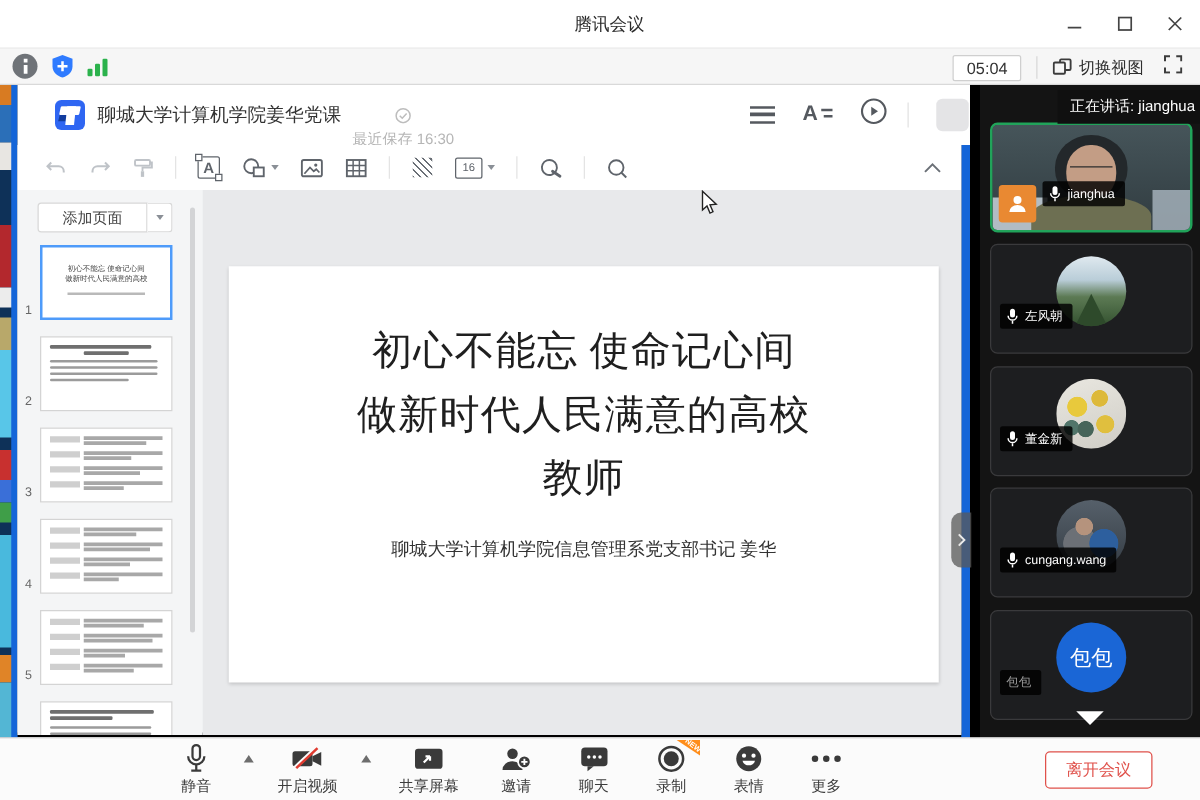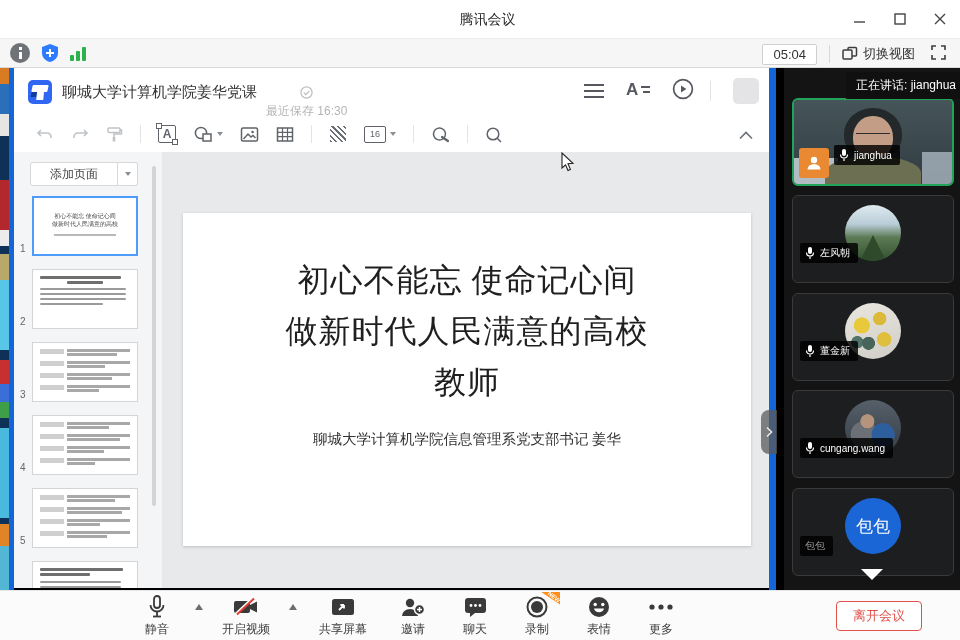--- a/index.html
+++ b/index.html
@@ -33,21 +33,21 @@
   .content { position:absolute; left:0; top:68px; width:960px; height:522px; background:#000; }
 
   
   .desk-strip { position:absolute; left:0; top:0; width:14px; height:522px; background:#0e3158; overflow:hidden; }
   .desk-strip .blk { position:absolute; left:0; width:10px; }
   .blue-edge-l { position:absolute; left:9px; top:0; width:5px; height:522px; background:#1465d8; }
   .blue-edge-r { position:absolute; left:769px; top:0; width:7px; height:522px; background:#1465d8; }
 
   
   .wps { position:absolute; left:14px; top:0; width:755px; height:520px; background:#fff; border-bottom:2px solid #2a2a2a; }
-  .doc-header { position:absolute; left:0; top:0; width:100%; height:48px; background:#fff; }
+  .doc-header { position:absolute; left:16px; top:0; width:100%; height:48px; background:#fff; }
   .doc-logo { position:absolute; left:14px; top:12px; width:24px; height:24px; border-radius:5px; background:#2f66f2; overflow:hidden; }
   .doc-logo i { position:absolute; left:4px; top:5px; width:16px; height:7px; background:#fff; border-radius:1px; transform:skewX(-12deg); }
   .doc-logo b { position:absolute; left:9px; top:5px; width:7px; height:15px; background:#fff; transform:skewX(-6deg); }
   .doc-logo u { position:absolute; left:4px; top:5px; width:6px; height:12px; background:#123c9e; transform:skewX(-14deg); }
   .doc-title { position:absolute; left:48px; top:15px; font-size:15px; color:#333; }
   .save-status { position:absolute; left:252px; top:18px; font-size:12px; color:#b5b5b5; display:flex; align-items:center; gap:4px;flex-direction:column; }
   .save-status span { text-decoration:underline; }
   .hdr-icons { position:absolute; right:10px; top:10px; display:flex; align-items:center; gap:22px; }
   .menu-ic { width:20px; height:14px; border-top:2.5px solid #55595f; border-bottom:2.5px solid #55595f; position:relative; }
   .menu-ic:before { content:""; position:absolute; left:0; top:3.5px; width:100%; height:2.5px; background:#55595f; }

